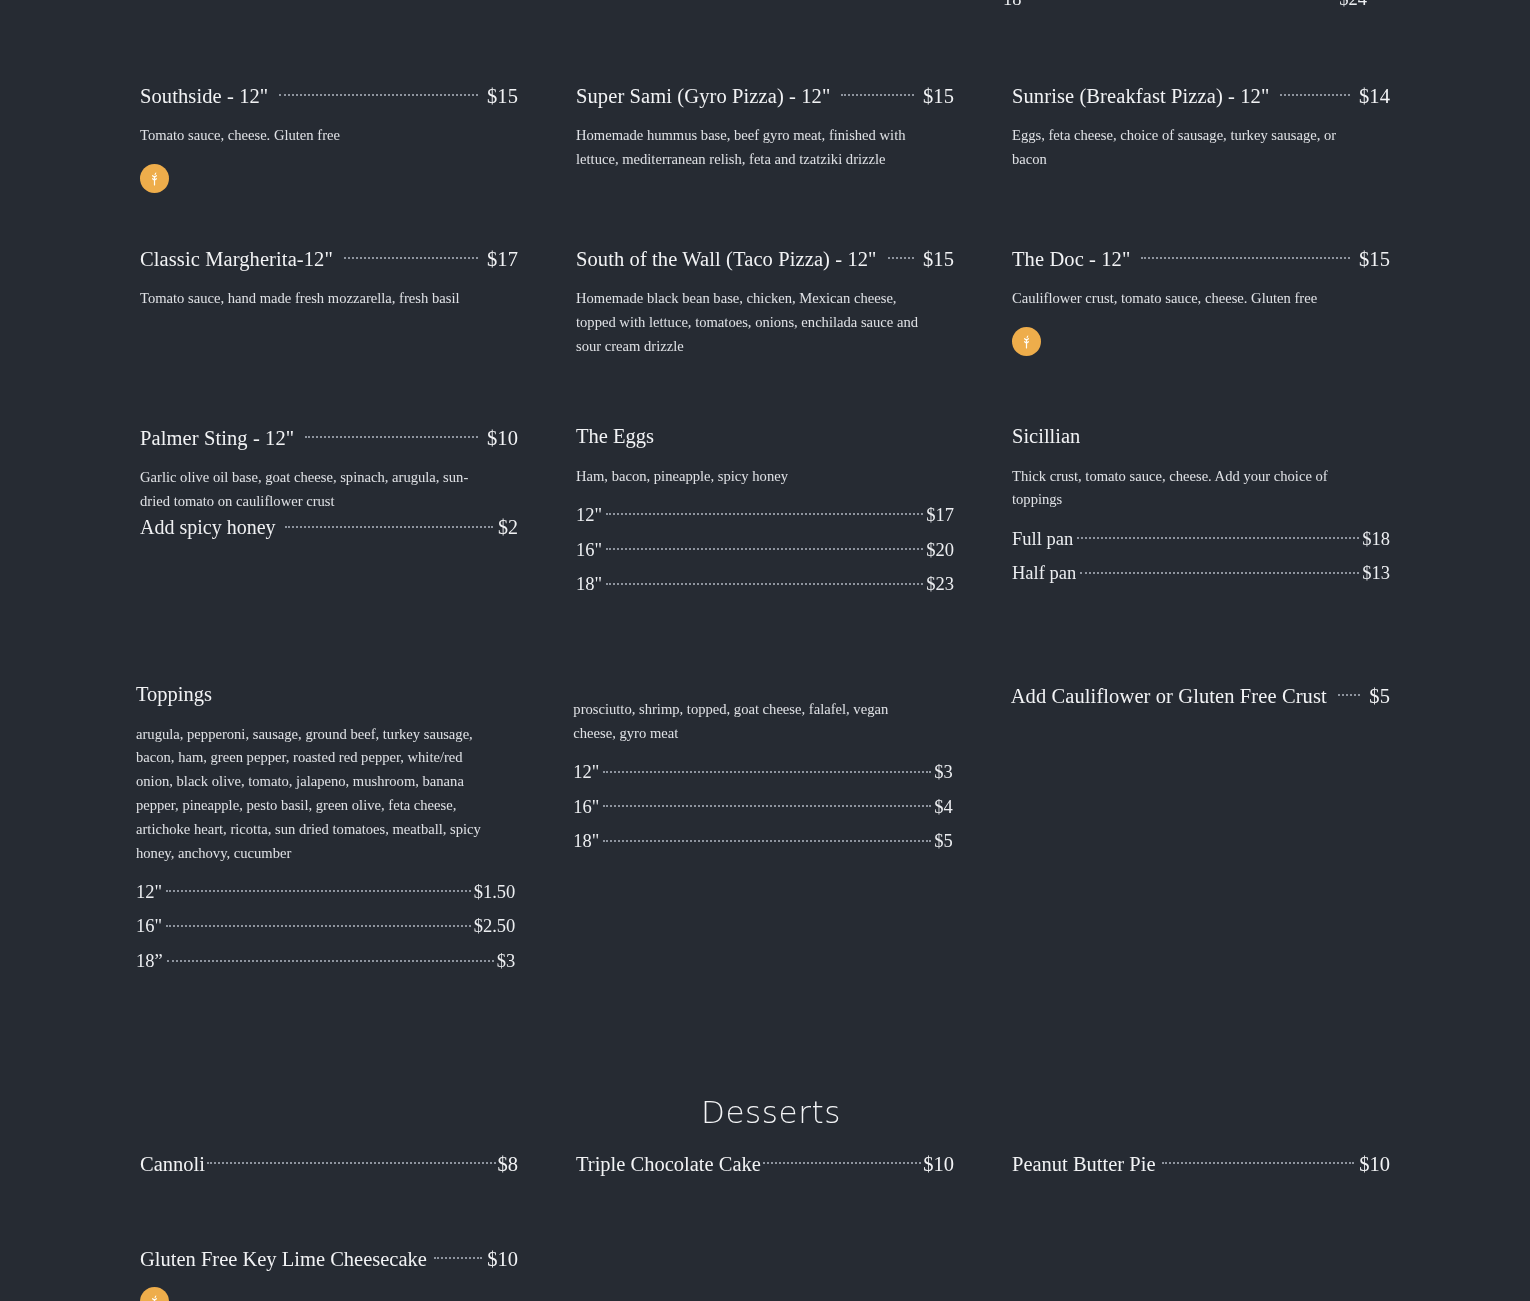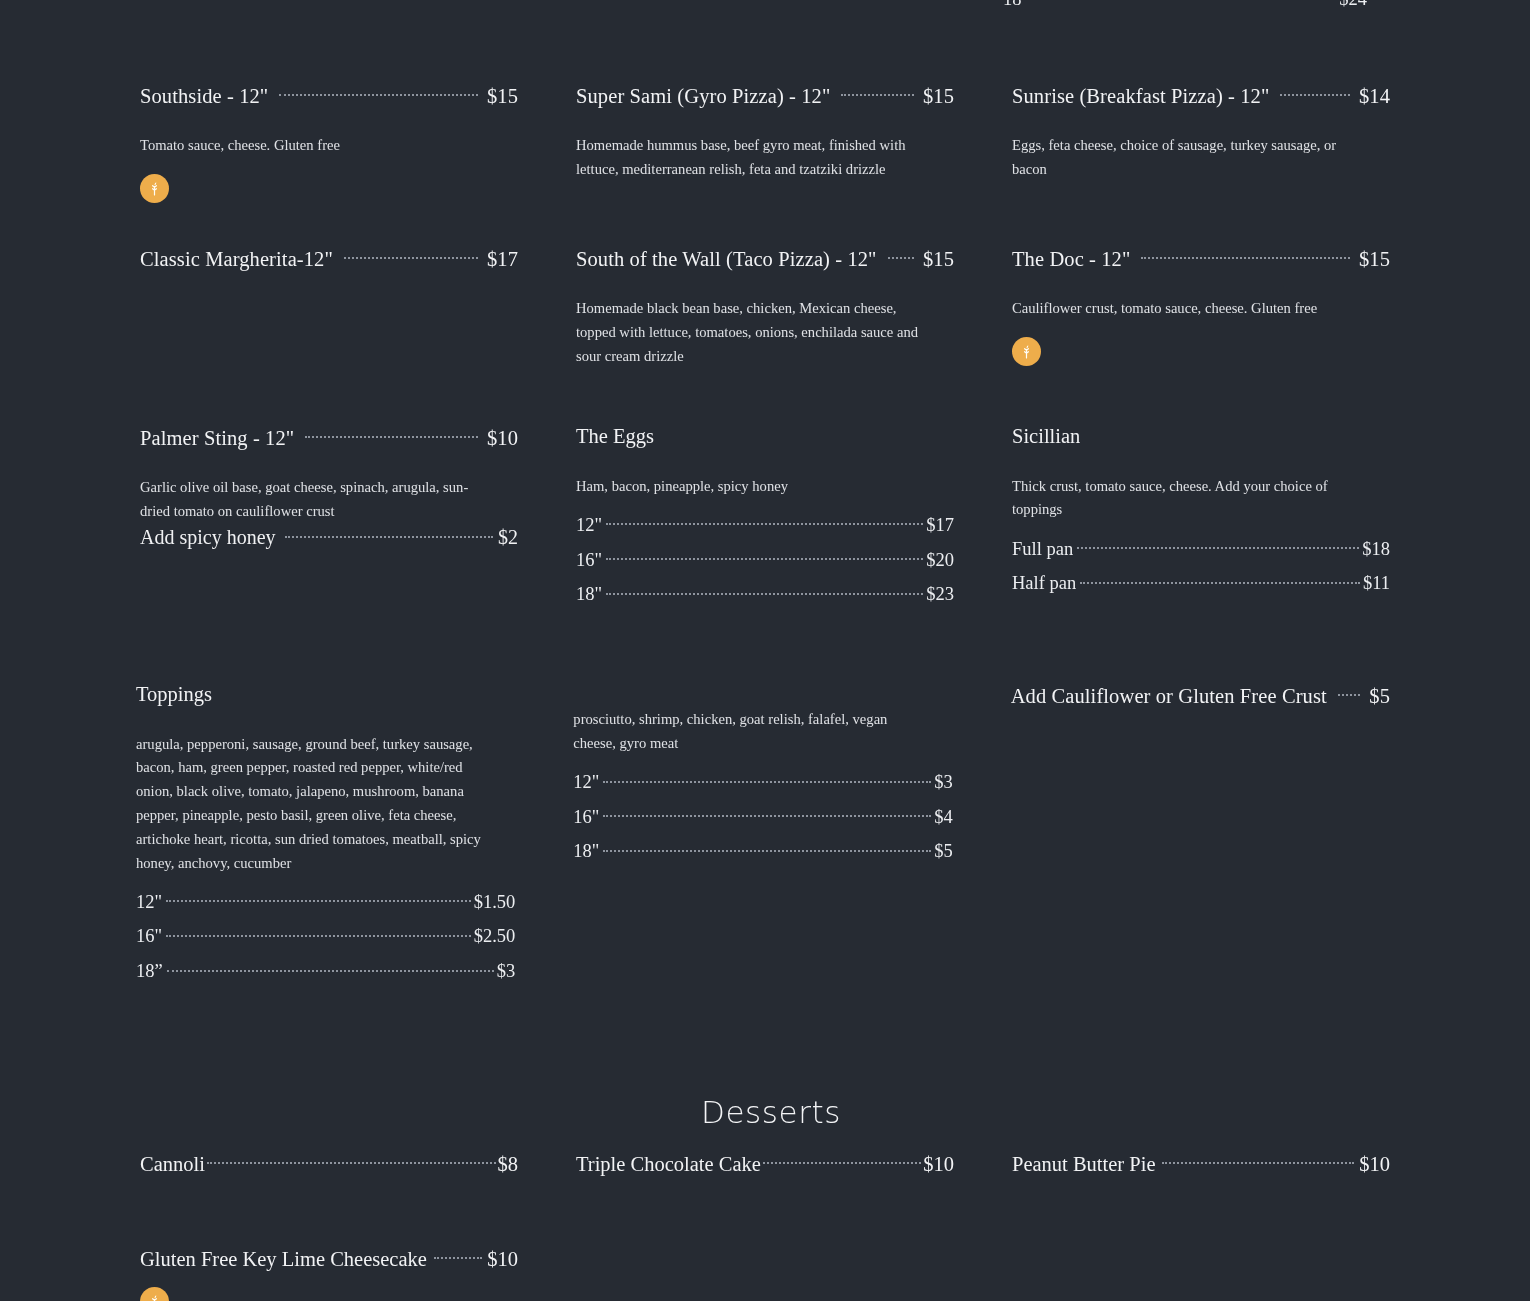--- a/index.html
+++ b/index.html
@@ -82,21 +82,21 @@
   .item-head {
     font-size: 20.5px;
     color: #f2f3f5;
     line-height: 1.2;
   }
 
   .item-desc {
     font-size: 14.6px;
     line-height: 1.63;
     color: #dfe1e5;
-    margin-top: 26px;
+    margin-top: 16px;
     max-width: 356px;
   }
 
   
   .sub-rows { margin-top: 14px; }
   .sub-row {
     font-size: 18.5px;
     color: #eceef1;
     margin-top: 11px;
   }
@@ -216,20 +216,21 @@
 
   <div class="row-b">
     <div class="menu-grid">
 
       <div class="cell">
         <div class="lrow item-name-row">
           <span class="lbl">Classic Margherita-12"</span>
           <span class="dots"></span>
           <span class="price">$17</span>
         </div>
+        <div class="item-desc">Tomato sauce, hand made fresh mozzarella, fresh basil</div>
       </div>
 
       <div class="cell">
         <div class="lrow item-name-row">
           <span class="lbl">South of the Wall (Taco Pizza) - 12"</span>
           <span class="dots"></span>
           <span class="price">$15</span>
         </div>
         <div class="item-desc">Homemade black bean base, chicken, Mexican cheese, topped with lettuce, tomatoes, onions, enchilada sauce and sour cream drizzle</div>
       </div>
@@ -302,21 +303,21 @@
         <div class="item-desc">Thick crust, tomato sauce, cheese. Add your choice of toppings</div>
         <div class="sub-rows">
           <div class="lrow sub-row">
             <span class="lbl">Full pan</span>
             <span class="dots"></span>
             <span class="price">$18</span>
           </div>
           <div class="lrow sub-row">
             <span class="lbl">Half pan</span>
             <span class="dots"></span>
-            <span class="price">$11</span>
+            <span class="price">$13</span>
           </div>
         </div>
       </div>
 
     </div>
   </div>
 
   <div class="row-d">
     <div class="menu-grid">
 
@@ -336,21 +337,21 @@
           </div>
           <div class="lrow sub-row">
             <span class="lbl">18”</span>
             <span class="dots"></span>
             <span class="price">$3</span>
           </div>
         </div>
       </div>
 
       <div class="cell">
-        <div class="item-desc">prosciutto, shrimp, chicken, goat relish, falafel, vegan cheese, gyro meat</div>
+        <div class="item-desc">prosciutto, shrimp, topped, goat cheese, falafel, vegan cheese, gyro meat</div>
         <div class="sub-rows">
           <div class="lrow sub-row">
             <span class="lbl">12"</span>
             <span class="dots"></span>
             <span class="price">$3</span>
           </div>
           <div class="lrow sub-row">
             <span class="lbl">16"</span>
             <span class="dots"></span>
             <span class="price">$4</span>

